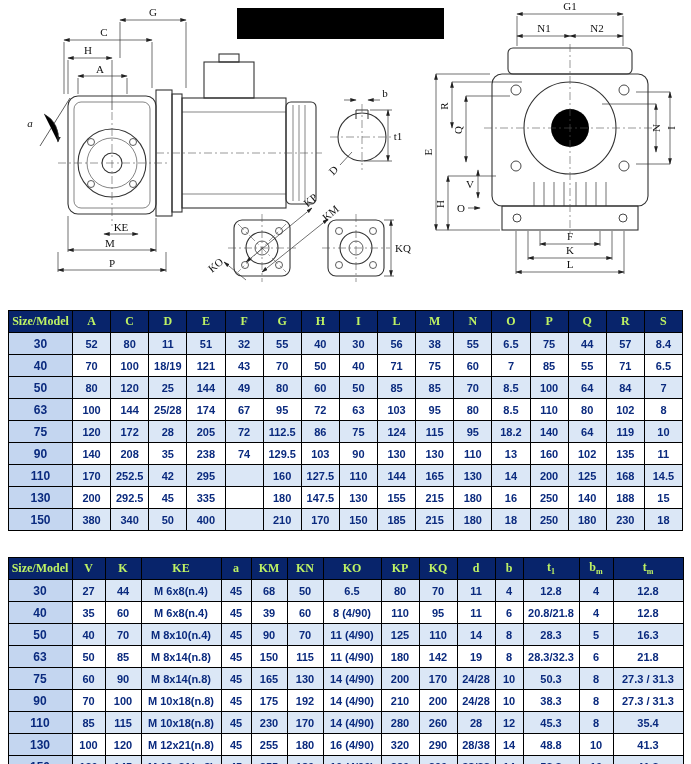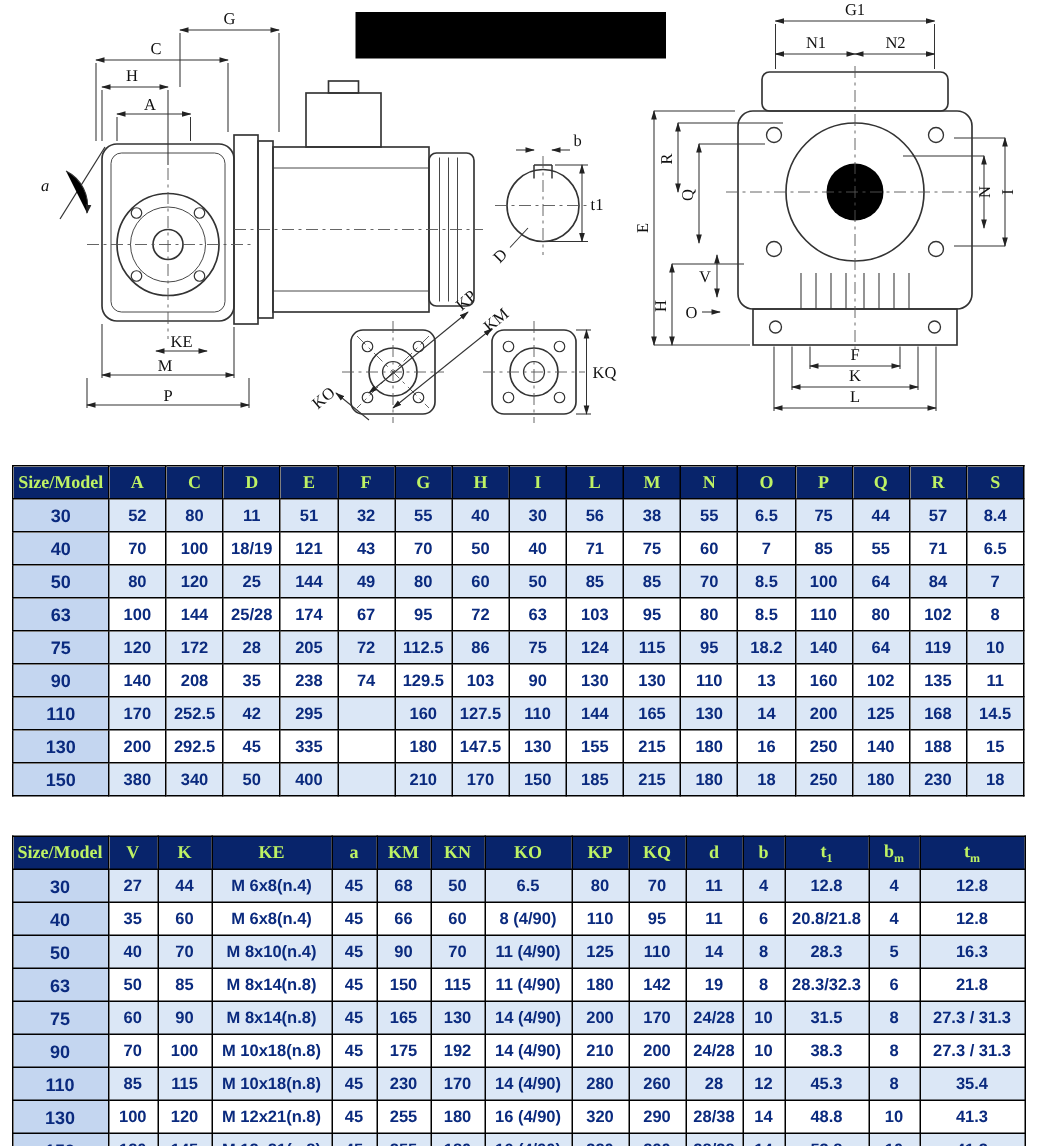--- a/index.html
+++ b/index.html
@@ -476,21 +476,21 @@
         <td>12.8</td>
         <td>4</td>
         <td>12.8</td>
       </tr>
       <tr>
         <th>40</th>
         <td>35</td>
         <td>60</td>
         <td>M 6x8(n.4)</td>
         <td>45</td>
-        <td>66</td>
+        <td>39</td>
         <td>60</td>
         <td>8 (4/90)</td>
         <td>110</td>
         <td>95</td>
         <td>11</td>
         <td>6</td>
         <td>20.8/21.8</td>
         <td>4</td>
         <td>12.8</td>
       </tr>
@@ -534,21 +534,21 @@
         <td>90</td>
         <td>M 8x14(n.8)</td>
         <td>45</td>
         <td>165</td>
         <td>130</td>
         <td>14 (4/90)</td>
         <td>200</td>
         <td>170</td>
         <td>24/28</td>
         <td>10</td>
-        <td>31.5</td>
+        <td>50.3</td>
         <td>8</td>
         <td>27.3 / 31.3</td>
       </tr>
       <tr>
         <th>90</th>
         <td>70</td>
         <td>100</td>
         <td>M 10x18(n.8)</td>
         <td>45</td>
         <td>175</td>

